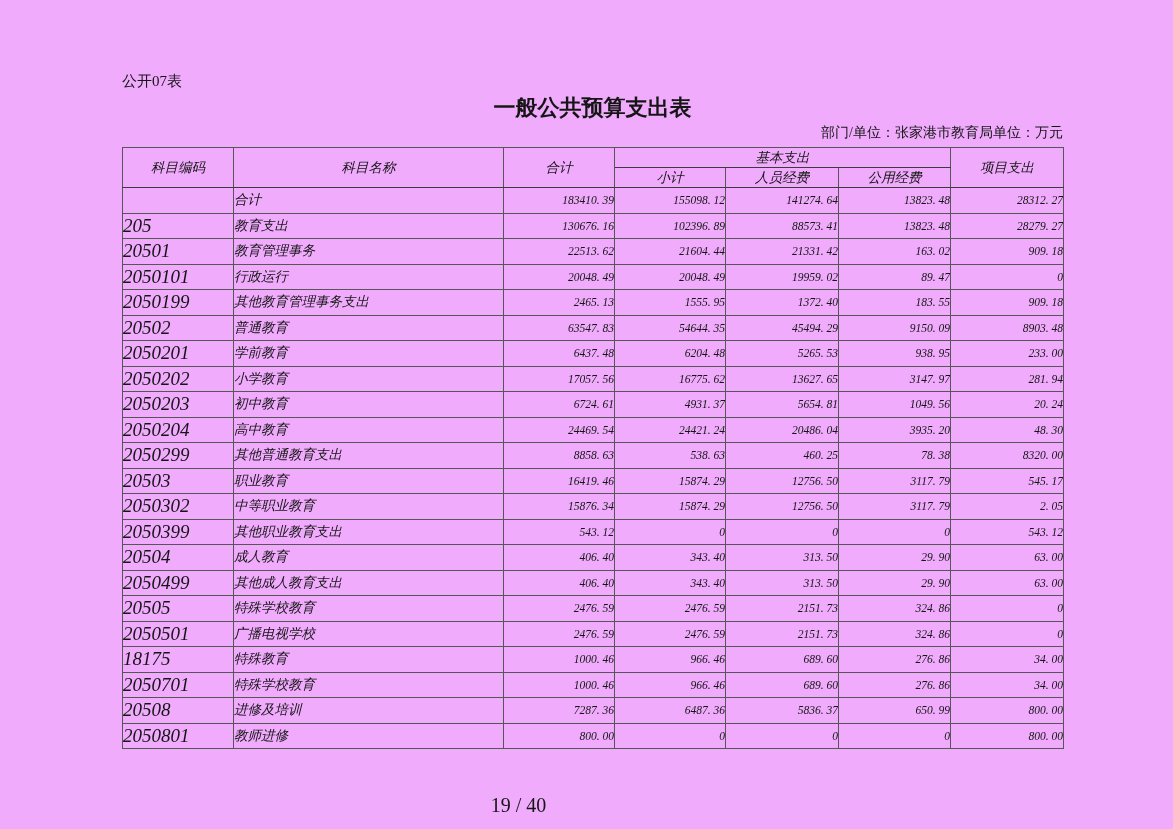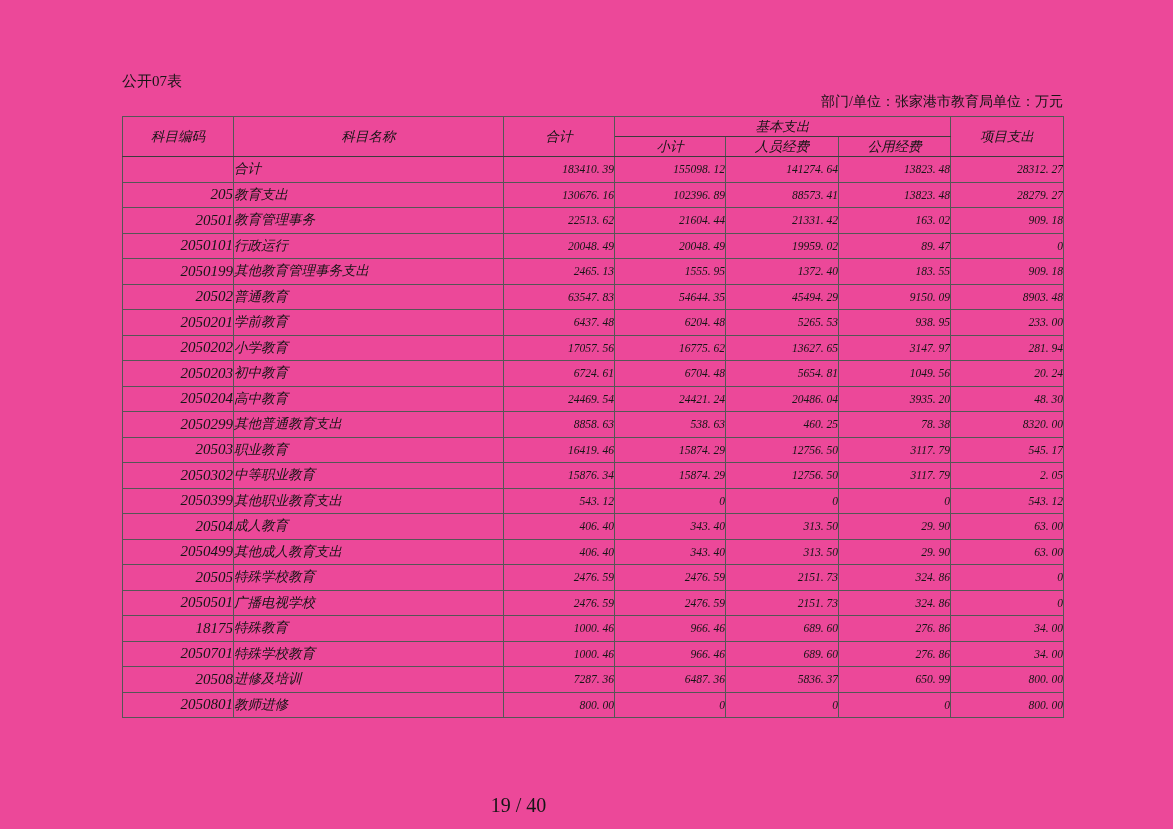--- a/index.html
+++ b/index.html
@@ -9,21 +9,21 @@
     width: 1173px;
     height: 829px;
     overflow: hidden;
     font-family: "Liberation Serif", "DejaVu Serif", serif;
     color: #151515;
   }
   .page {
     position: relative;
     width: 1173px;
     height: 829px;
-    background: #ec4899;
+    background: #f0abfc;
   }
   .sheet {
     position: absolute;
     left: 122px;
     top: 73px;
     width: 941px;
   }
   .form-label {
     font-size: 15px;
     line-height: 16px;
@@ -64,22 +64,22 @@
     text-align: center;
     height: 19px;
   }
   table.tbl thead .hbot {
     border-bottom: 1.5px solid #3c3c3c;
   }
   table.tbl tbody td {
     height: 24.5px;
   }
   td.code {
-    font-size: 15px;
-    text-align: right;
+    font-size: 19px;
+    text-align: left;
   }
   td.lvl0, td.lvl1 { padding-left: 3px; }
   td.lvl2 { padding-left: 15px; }
   td.lvl3 { padding-left: 27px; }
   td.name {
     font-size: 13.5px;
     text-align: left;
     padding-left: 4px;
     padding-right: 2px;
   }
@@ -96,20 +96,21 @@
     text-align: center;
     font-size: 20px;
   }
 </style>
 </head>
 <body>
 
 <div class="page">
   <div class="sheet">
     <div class="form-label">公开07表</div>
+    <div class="title">一般公共预算支出表</div>
     <div class="meta">
       <span>部门/单位：张家港市教育局</span>
       <span>单位：万元</span>
     </div>
     <table class="tbl">
       <colgroup>
         <col style="width:111px">
         <col style="width:270px">
         <col style="width:111px">
         <col style="width:111px">
@@ -201,21 +202,21 @@
             <td class="num">17057. 56</td>
             <td class="num">16775. 62</td>
             <td class="num">13627. 65</td>
             <td class="num">3147. 97</td>
             <td class="num">281. 94</td>
           </tr>
           <tr>
             <td class="code lvl3">2050203</td>
             <td class="name">初中教育</td>
             <td class="num">6724. 61</td>
-            <td class="num">6704. 48</td>
+            <td class="num">4931. 37</td>
             <td class="num">5654. 81</td>
             <td class="num">1049. 56</td>
             <td class="num">20. 24</td>
           </tr>
           <tr>
             <td class="code lvl3">2050204</td>
             <td class="name">高中教育</td>
             <td class="num">24469. 54</td>
             <td class="num">24421. 24</td>
             <td class="num">20486. 04</td>

